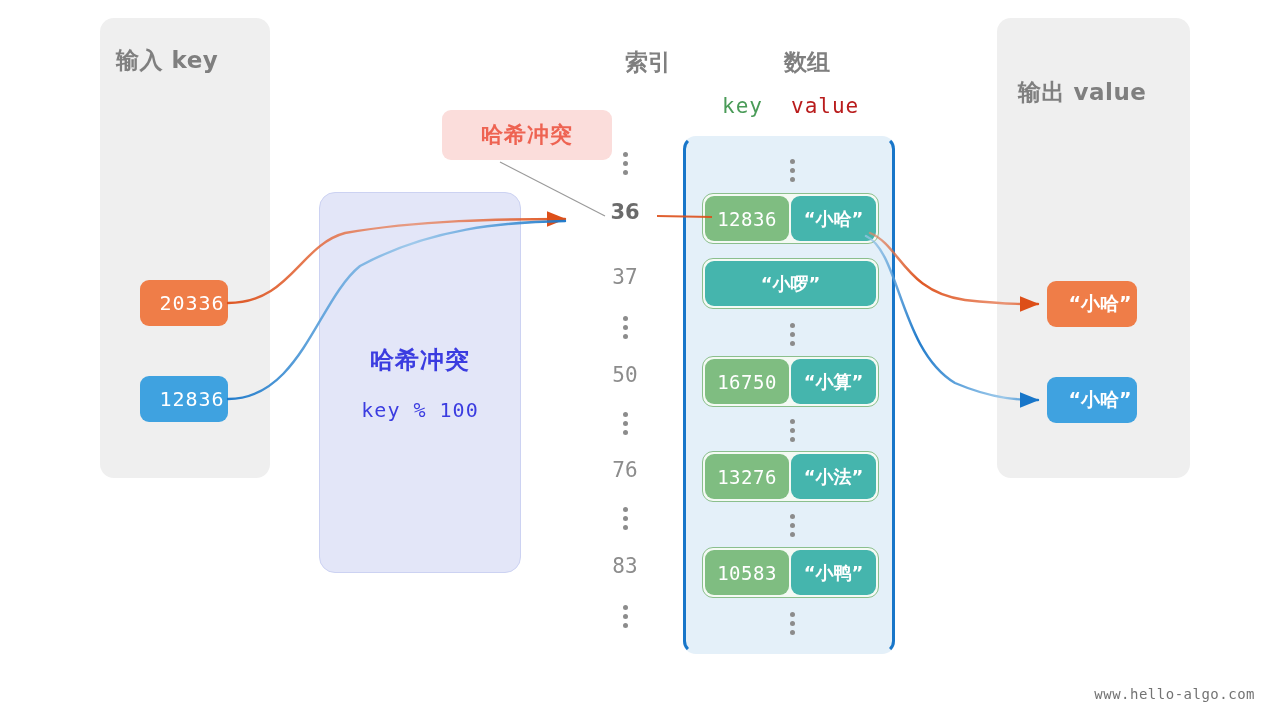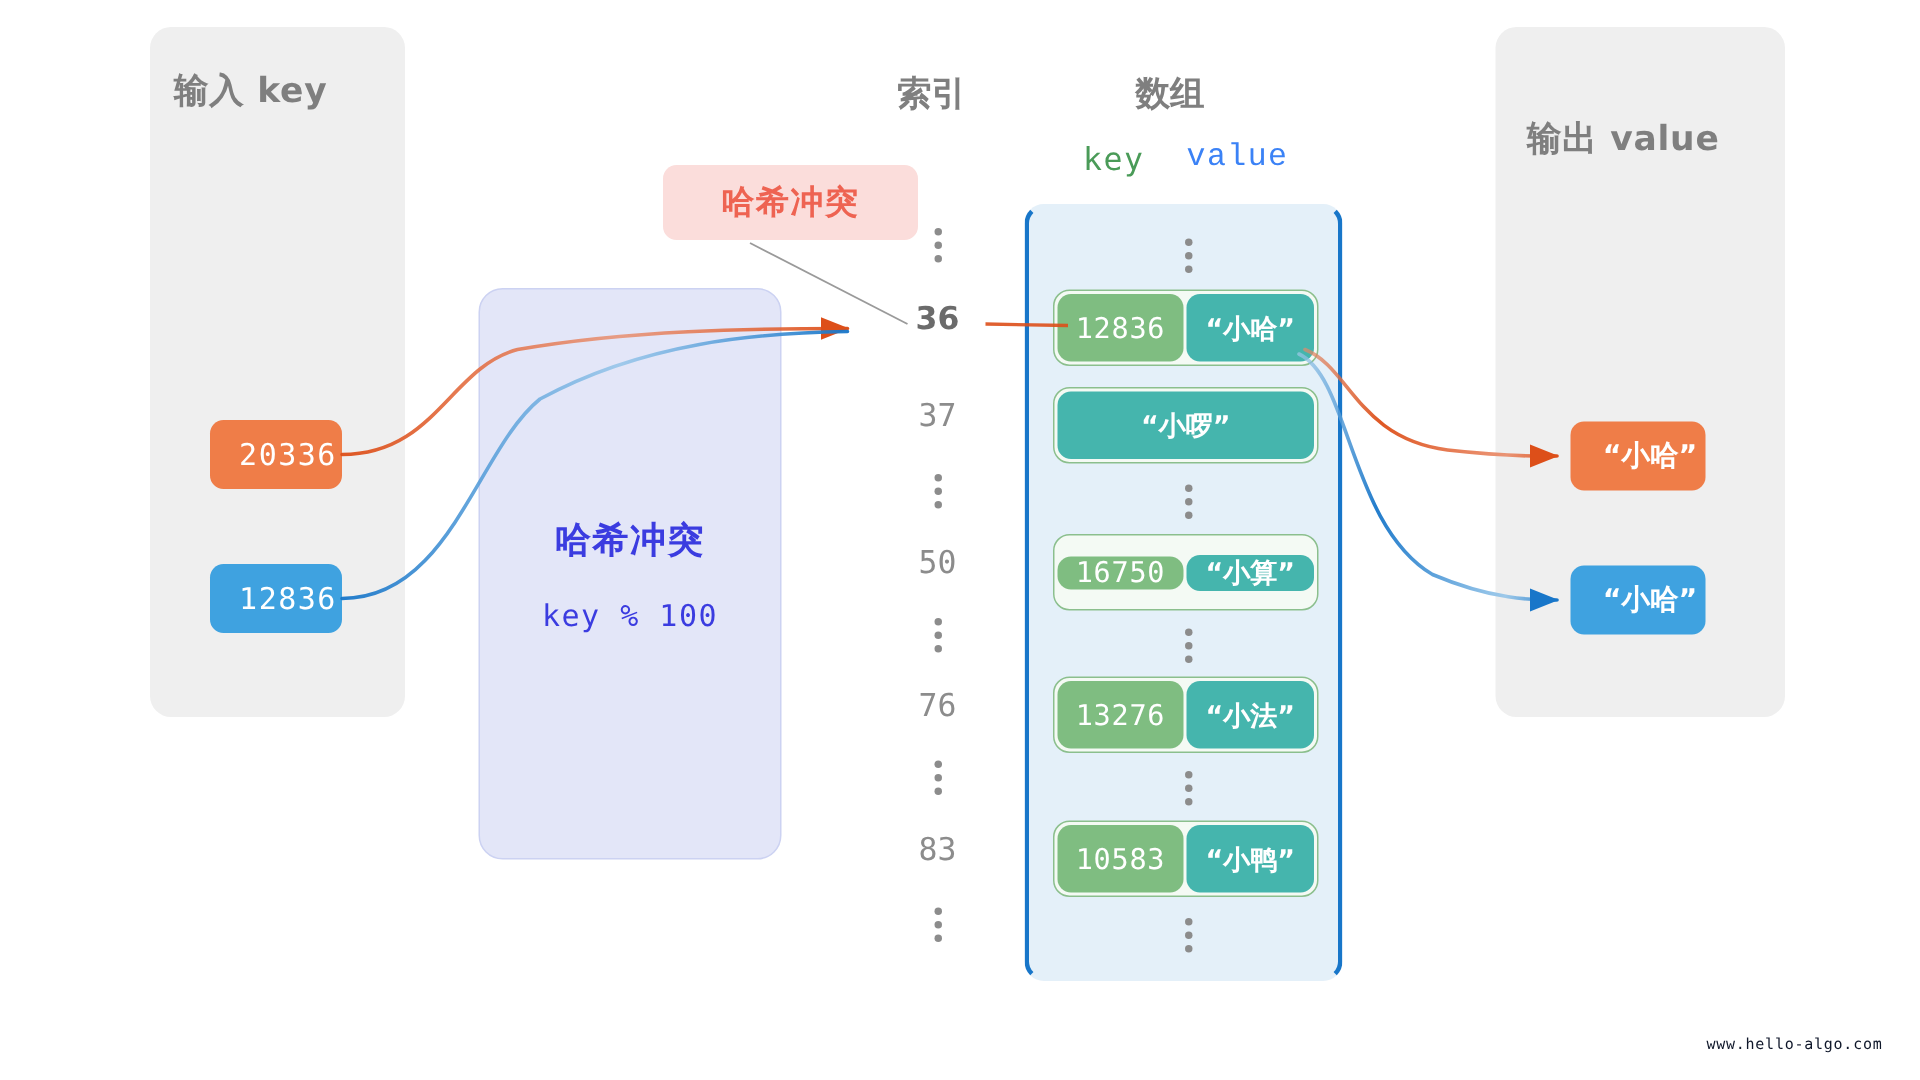--- a/index.html
+++ b/index.html
@@ -86,31 +86,32 @@
     letter-spacing: 1px;
   }
 
   
   .head-label {
     position: absolute;
     color: #7f7f7f;
     font-weight: bold;
     font-size: 23px;
     white-space: nowrap;
+    margin-left: 27px;
   }
   .kv-head {
     position: absolute;
     top: 94px;
     font-family: "DejaVu Sans Mono", "Liberation Mono", monospace;
     font-size: 21px;
     letter-spacing: 1px;
     white-space: nowrap;
   }
   #kv-head-key   { left: 722px; color: #4a9b58; }
-  #kv-head-value { left: 791px; color: #3b82f6; font-family: Liberation Mono, monospace; }
+  #kv-head-value { left: 791px; color: #b91c1c; }
 
   
   #index-col {
     position: absolute;
     left: 592px;
     top: 138px;
     width: 66px;
     height: 502px;
   }
   .idx-row {
@@ -231,23 +232,23 @@
     font-size: 22px;
     letter-spacing: 1px;
     box-sizing: border-box;
   }
 
   
   #watermark {
     position: absolute;
     right: 25px;
     bottom: 18px;
-    color: #0f172a;
-    font-family: "DejaVu Sans Mono", "Liberation Mono", monospace;
-    font-size: 10px;
+    color: #737373;
+    font-family: "DejaVu Sans Mono", "Liberation Mono", monospace;
+    font-size: 14px;
     letter-spacing: 0.5px;
   }
 
   
   #links {
     position: absolute;
     left: 0;
     top: 0;
     width: 1280px;
     height: 720px;
@@ -322,21 +323,21 @@
           <div class="v">“小哈”</div>
         </div>
         <div class="bucket" style="top: 119px;">
           <div class="v">“小啰”</div>
         </div>
         <div class="arr-dots dots" style="top: 182px;">
           <i></i>
           <i></i>
           <i></i>
         </div>
-        <div class="bucket" style="top: 217px; align-items: center;">
+        <div class="bucket" style="top: 217px;">
           <div class="k">16750</div>
           <div class="v">“小算”</div>
         </div>
         <div class="arr-dots dots" style="top: 278px;">
           <i></i>
           <i></i>
           <i></i>
         </div>
         <div class="bucket" style="top: 312px;">
           <div class="k">13276</div>

